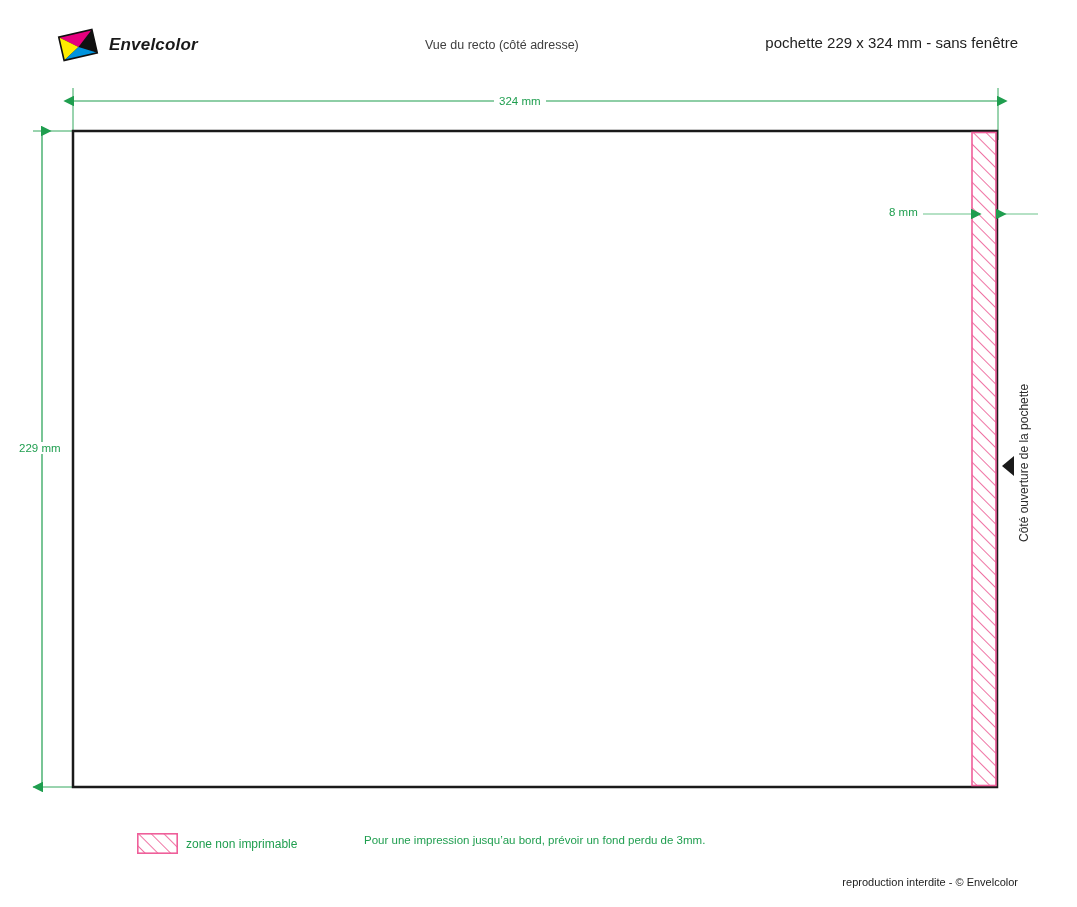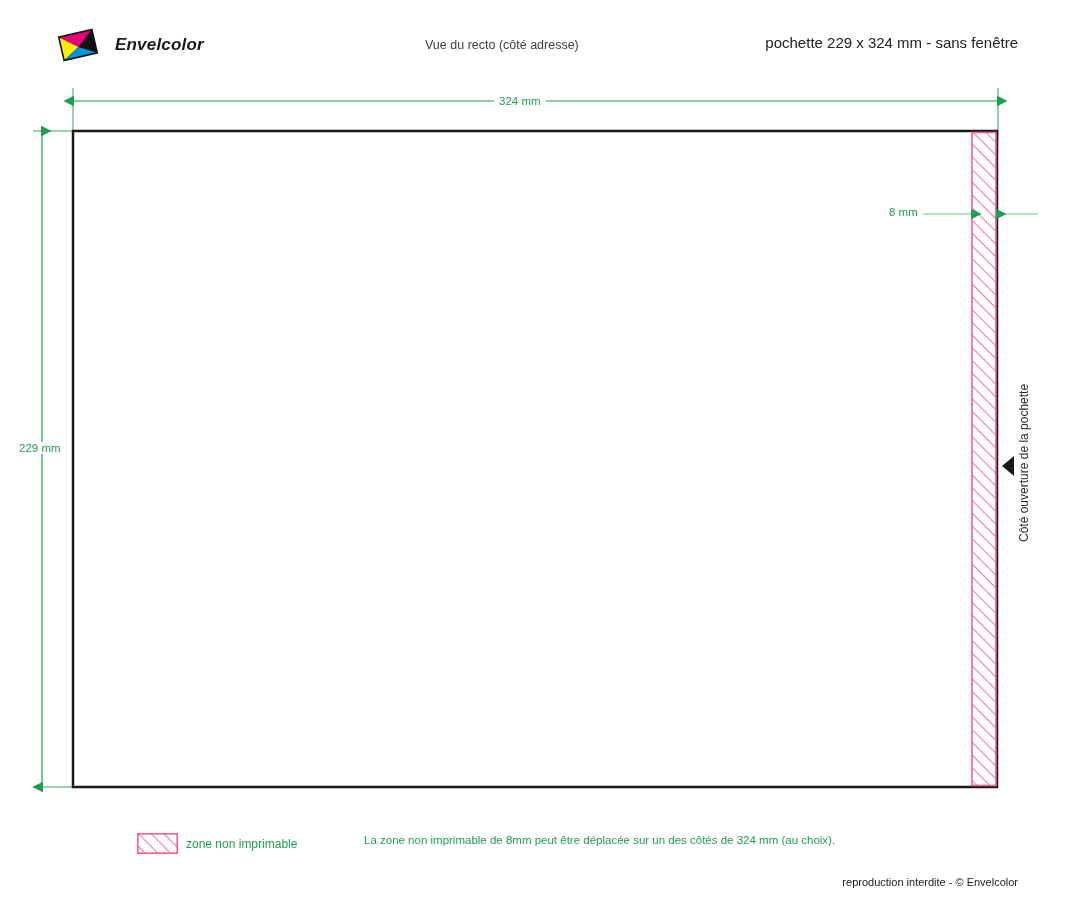--- a/index.html
+++ b/index.html
@@ -16,21 +16,21 @@
     overflow: hidden;
   }
 
   
   .brand {
     position: absolute;
     left: 57px;
     top: 28px;
     display: flex;
     align-items: center;
-    gap: 16px;
+    gap: 10px;
   }
   .brand-logo { width: 42px; height: 34px; display: block; }
   .brand-name {
     font-size: 17px;
     font-weight: bold;
     font-style: italic;
     color: #1a1a1a;
     letter-spacing: 0.2px;
     white-space: nowrap;
   }
@@ -200,16 +200,16 @@
 <div class="legend">
   <span class="legend-swatch">
     <svg class="legend-swatch" viewBox="0 0 41 21" xmlns="http://www.w3.org/2000/svg">
       <rect x="0.8" y="0.8" width="39.4" height="19.4" fill="url(#hatch)" stroke="#ef5f9a" stroke-width="1.6"></rect>
     </svg>
   </span>
   <span class="legend-text">zone non imprimable</span>
 </div>
 
 <div class="notes">
-  <div>La zone non imprimable de 8mm peut être déplacée sur un des côtés de 324 mm (au choix).</div>
+  <div>Pour une impression jusqu’au bord, prévoir un fond perdu de 3mm.</div>
 </div>
 
 <div class="footer">reproduction interdite - © Envelcolor</div>
 
 </body></html>

